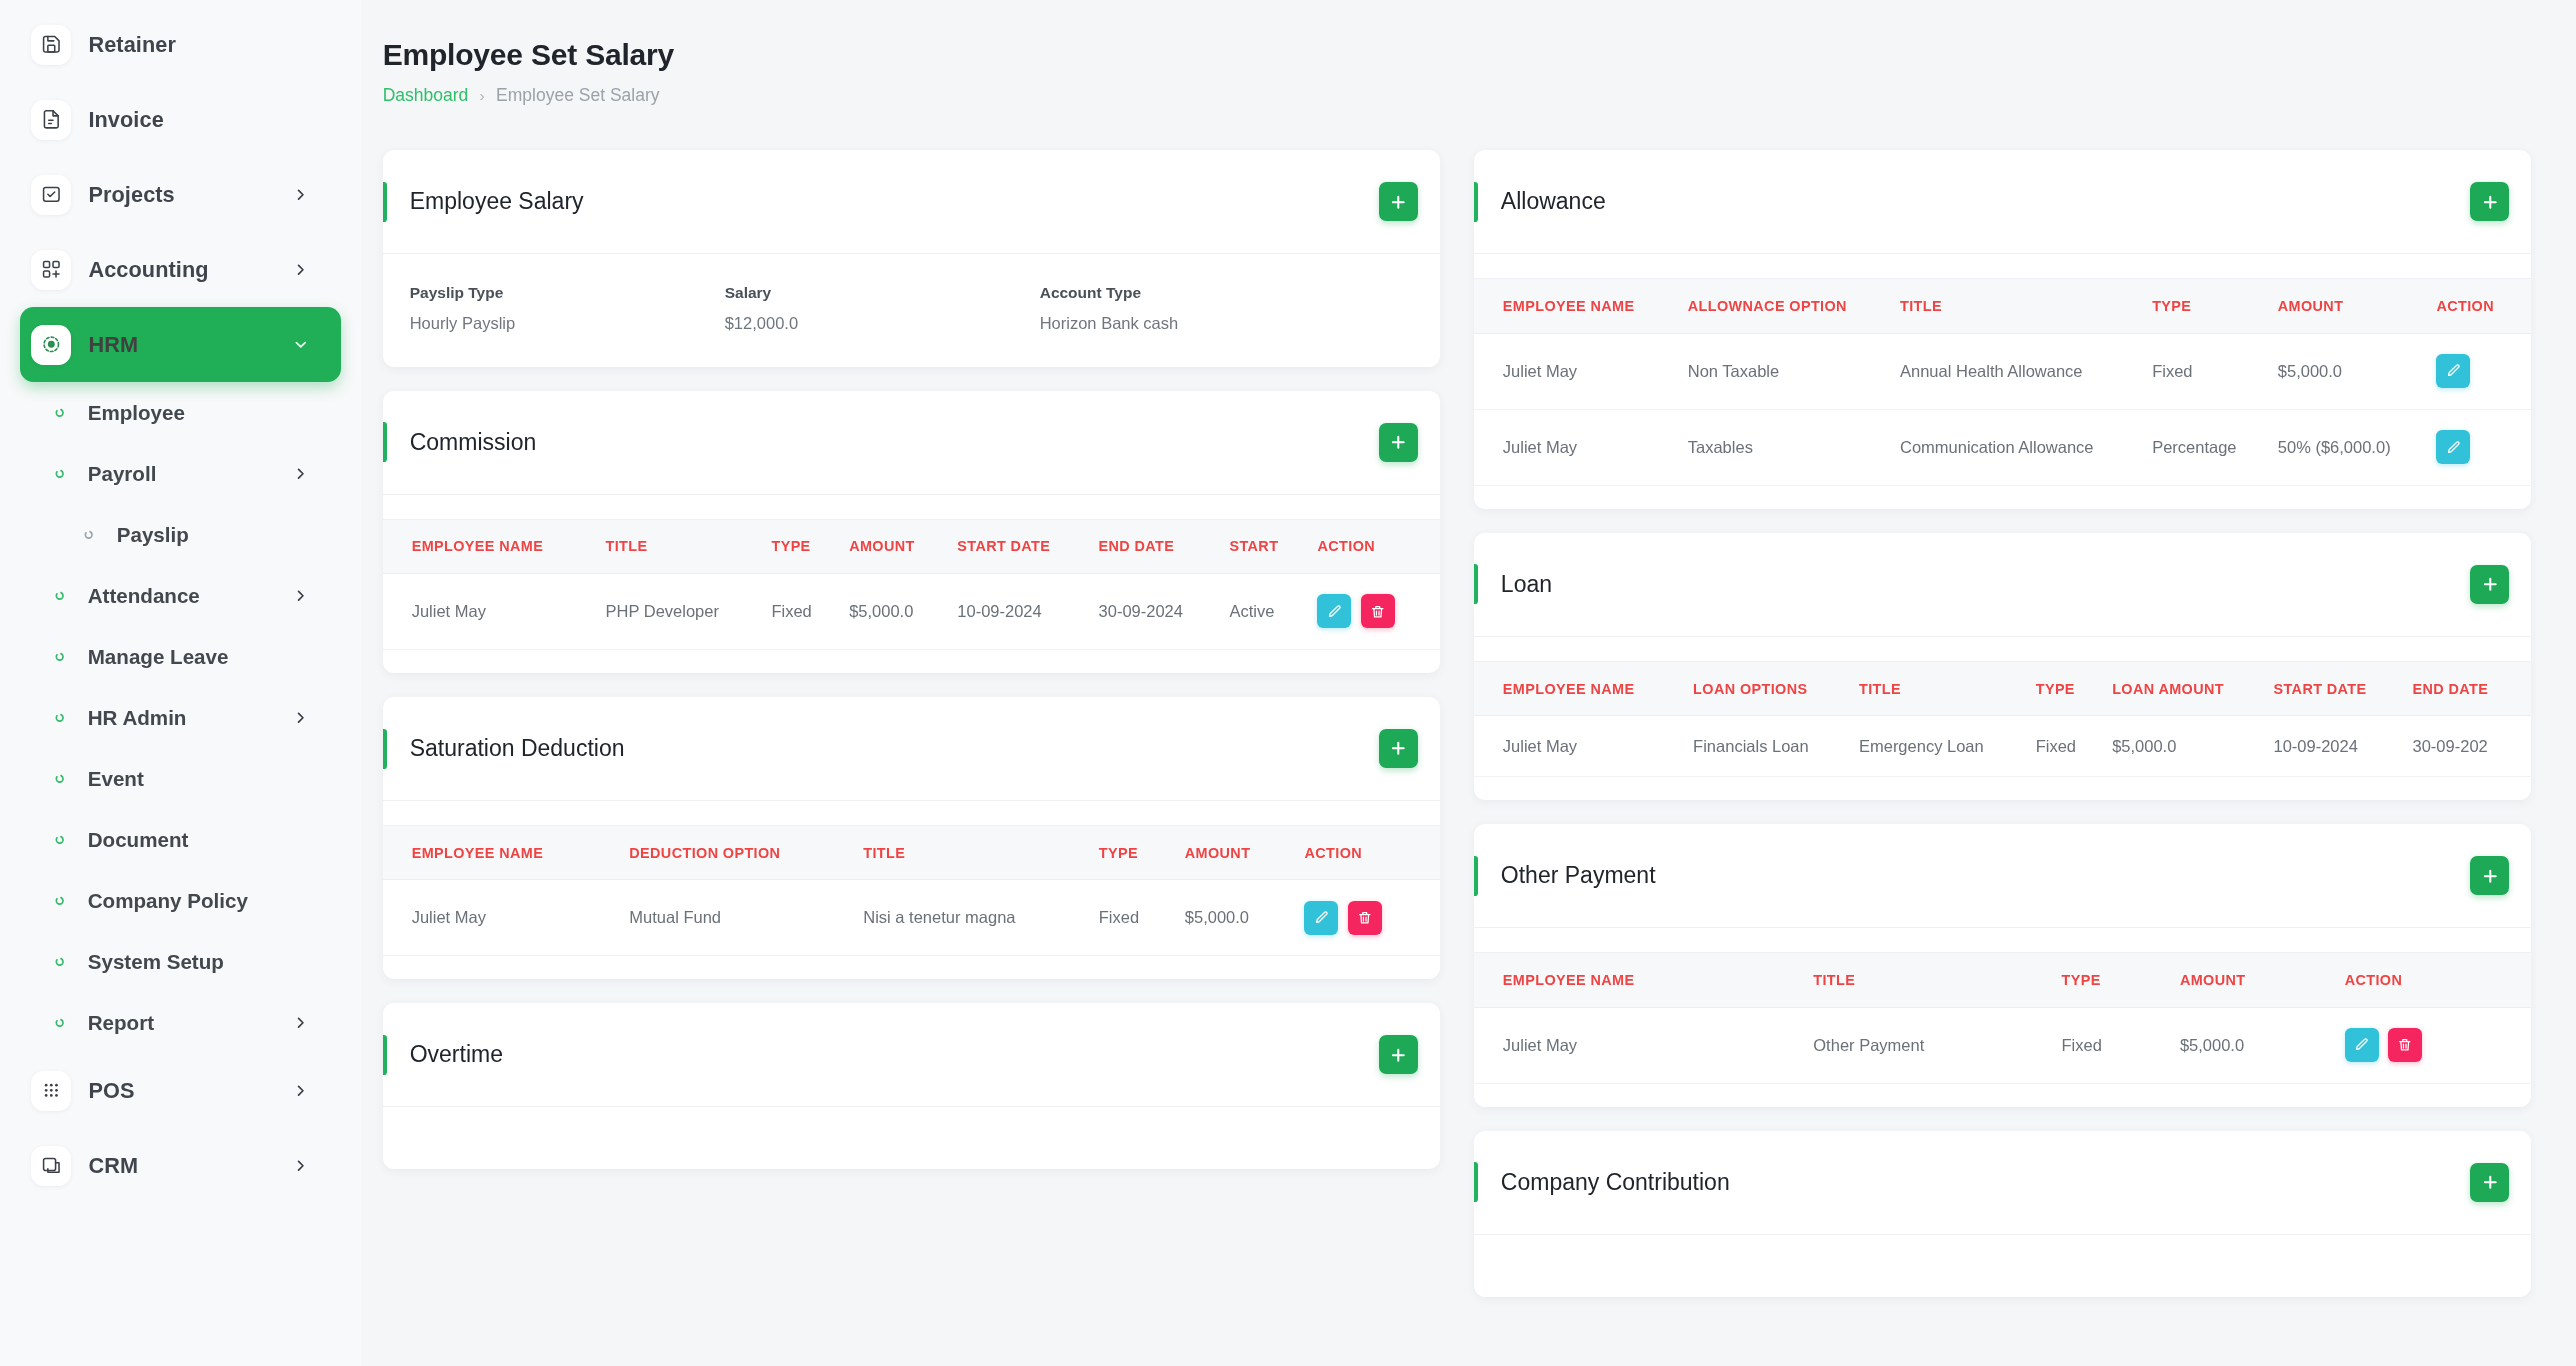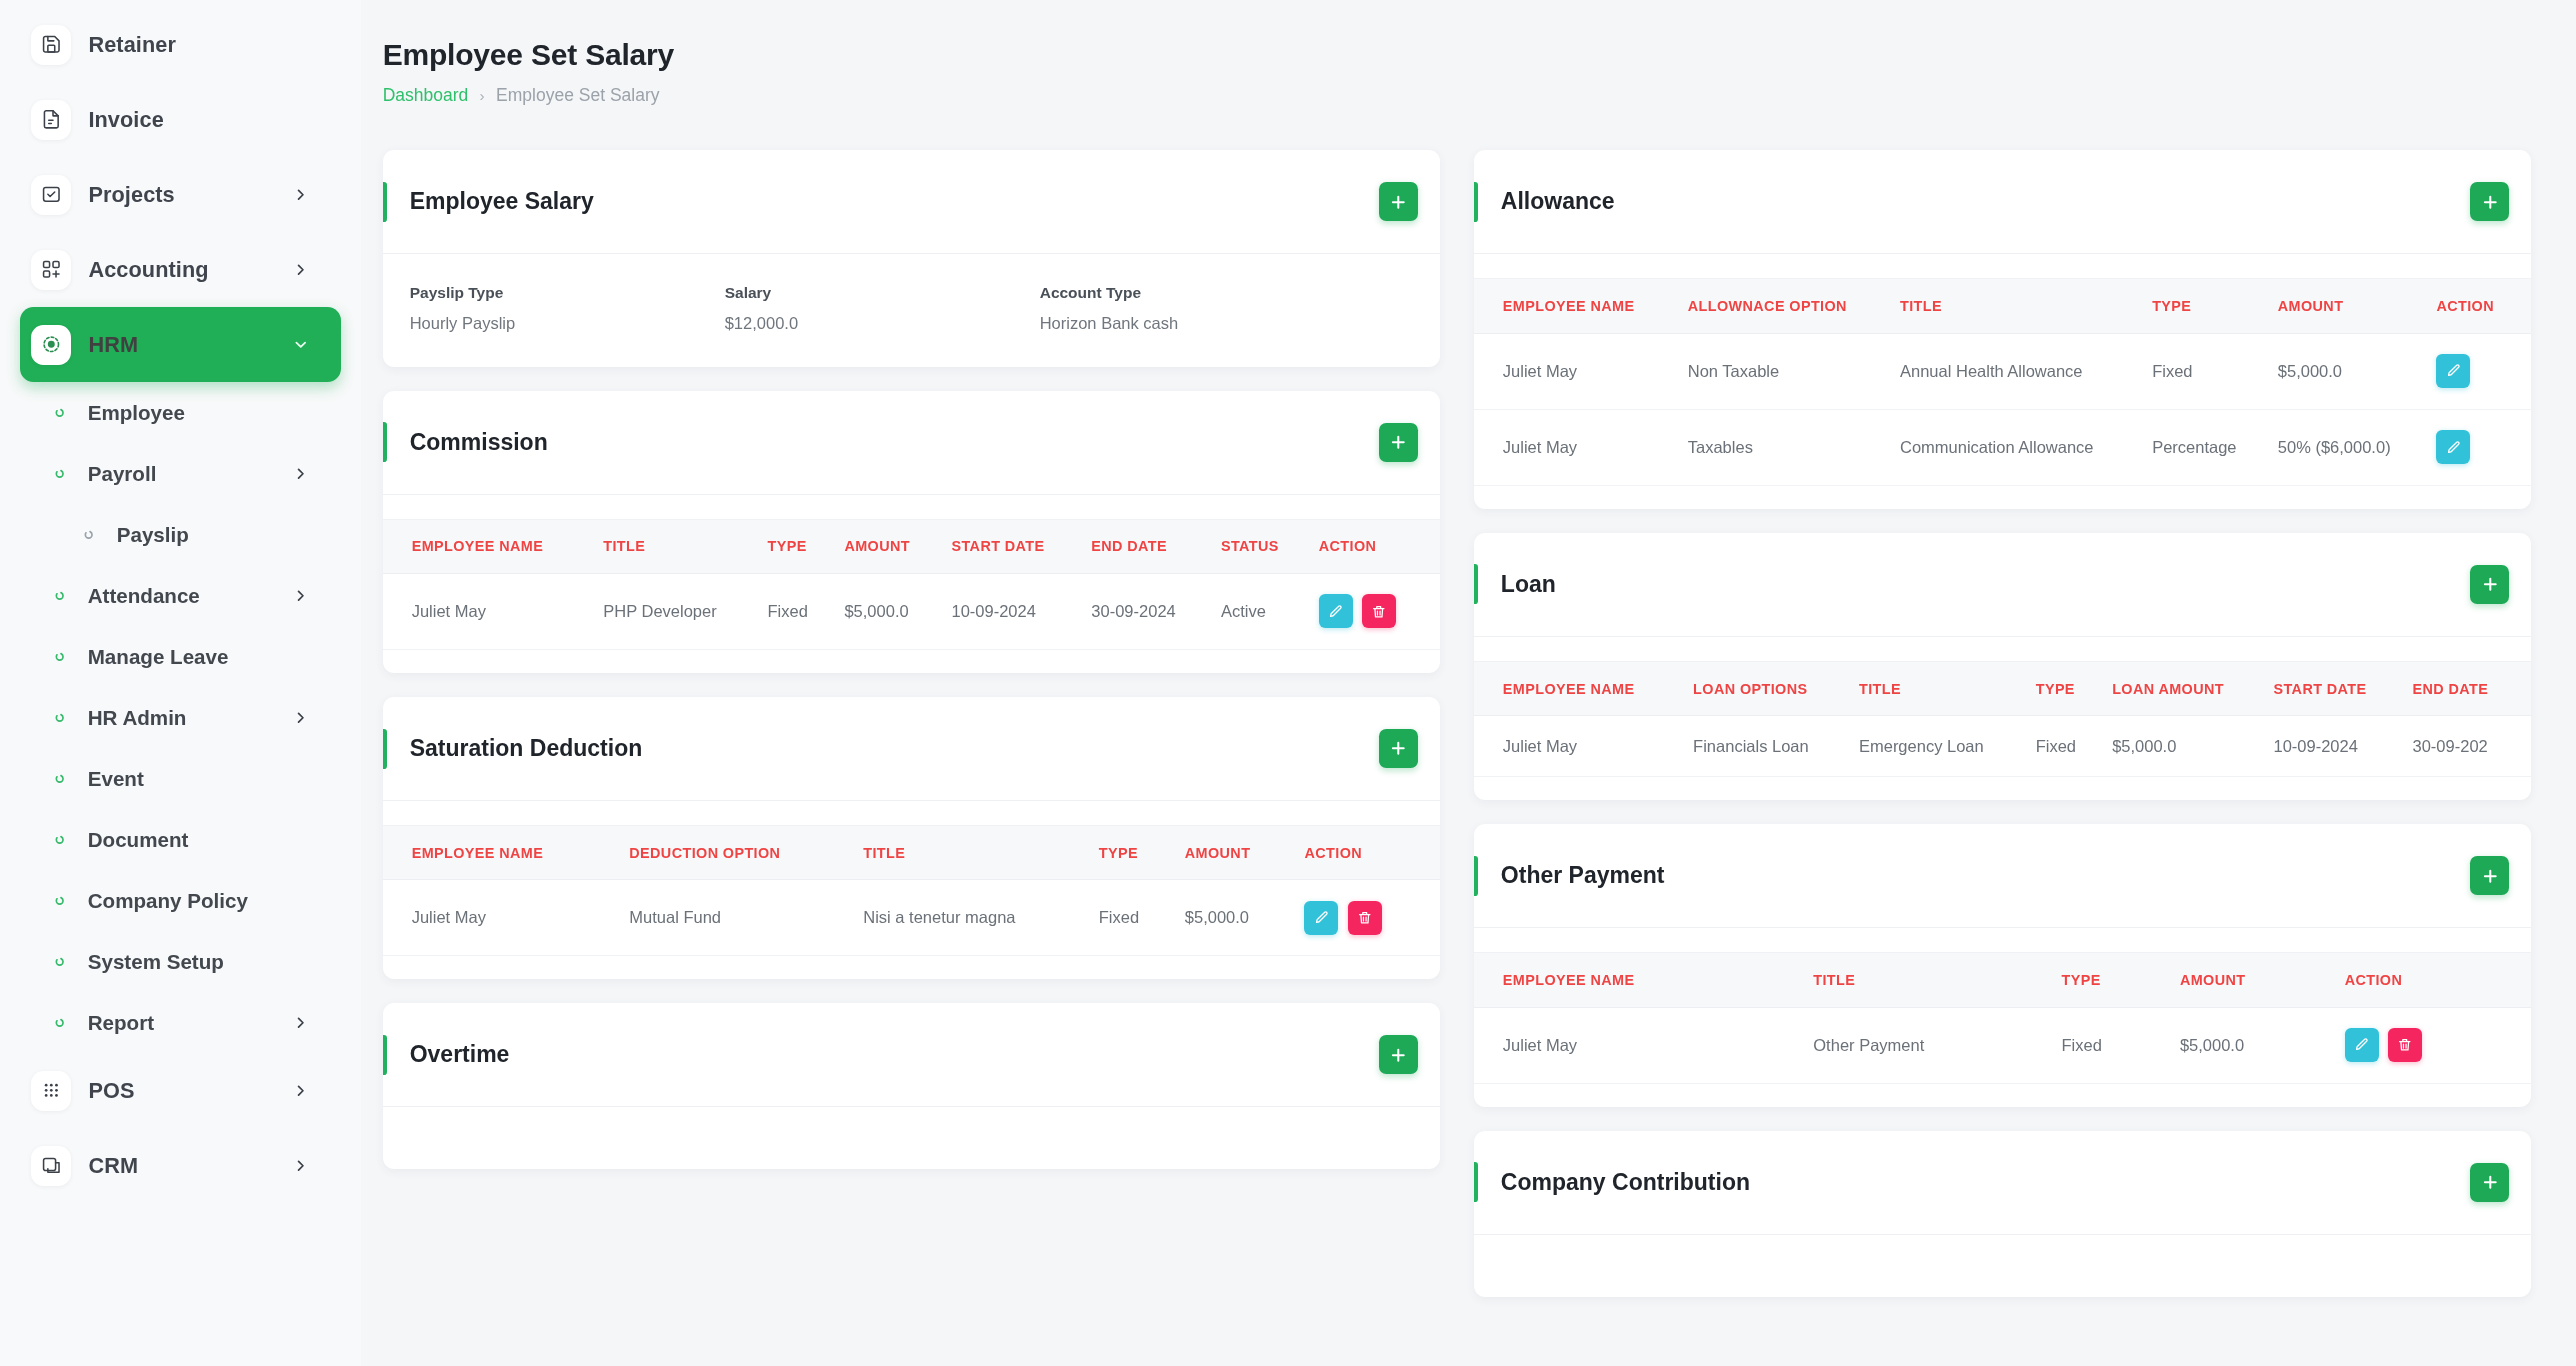--- a/index.html
+++ b/index.html
@@ -118,21 +118,21 @@
     display:flex;align-items:center;
     padding:0 21.7px 0 27px;
     border-bottom:0.5px solid #eef0f3;
     position:relative;
   }
   .card-head::before{
     content:"";
     position:absolute;left:0;top:50%;transform:translateY(-50%);
     width:4.6px;height:40px;background:#22b15f;border-radius:0 3.1px 3.1px 0;
   }
-  .card-title{font-size:23px;font-weight:700;color:#20242b;white-space:nowrap;}
+  .card-title{font-size:23px;font-weight:400;color:#20242b;white-space:nowrap;}
   .btn-add{
     margin-left:auto;
     width:39px;height:39px;
     background:#1ea956;
     border:none;border-radius:7.2px;
     display:flex;align-items:center;justify-content:center;
     cursor:pointer;
     box-shadow:0 2.1px 6.2px rgba(30,169,86,.28);
   }
   .btn-add svg{width:18.6px;height:18.6px;}
@@ -469,21 +469,21 @@
           <div class="table-wrap">
             <table class="data">
               <thead>
                 <tr>
                   <th class="sp">EMPLOYEE NAME</th>
                   <th class="sp">TITLE</th>
                   <th class="sp">TYPE</th>
                   <th class="sp">AMOUNT</th>
                   <th class="sp">START DATE</th>
                   <th class="sp">END DATE</th>
-                  <th class="sp">STATUS</th>
+                  <th class="sp">START</th>
                   <th class="sp">ACTION</th>
                 </tr>
               </thead>
               <tbody>
                 <tr>
                   <td class="sp">Juliet May</td>
                   <td class="sp">PHP Developer</td>
                   <td class="sp">Fixed</td>
                   <td class="sp">$5,000.0</td>
                   <td class="sp">10-09-2024</td>

